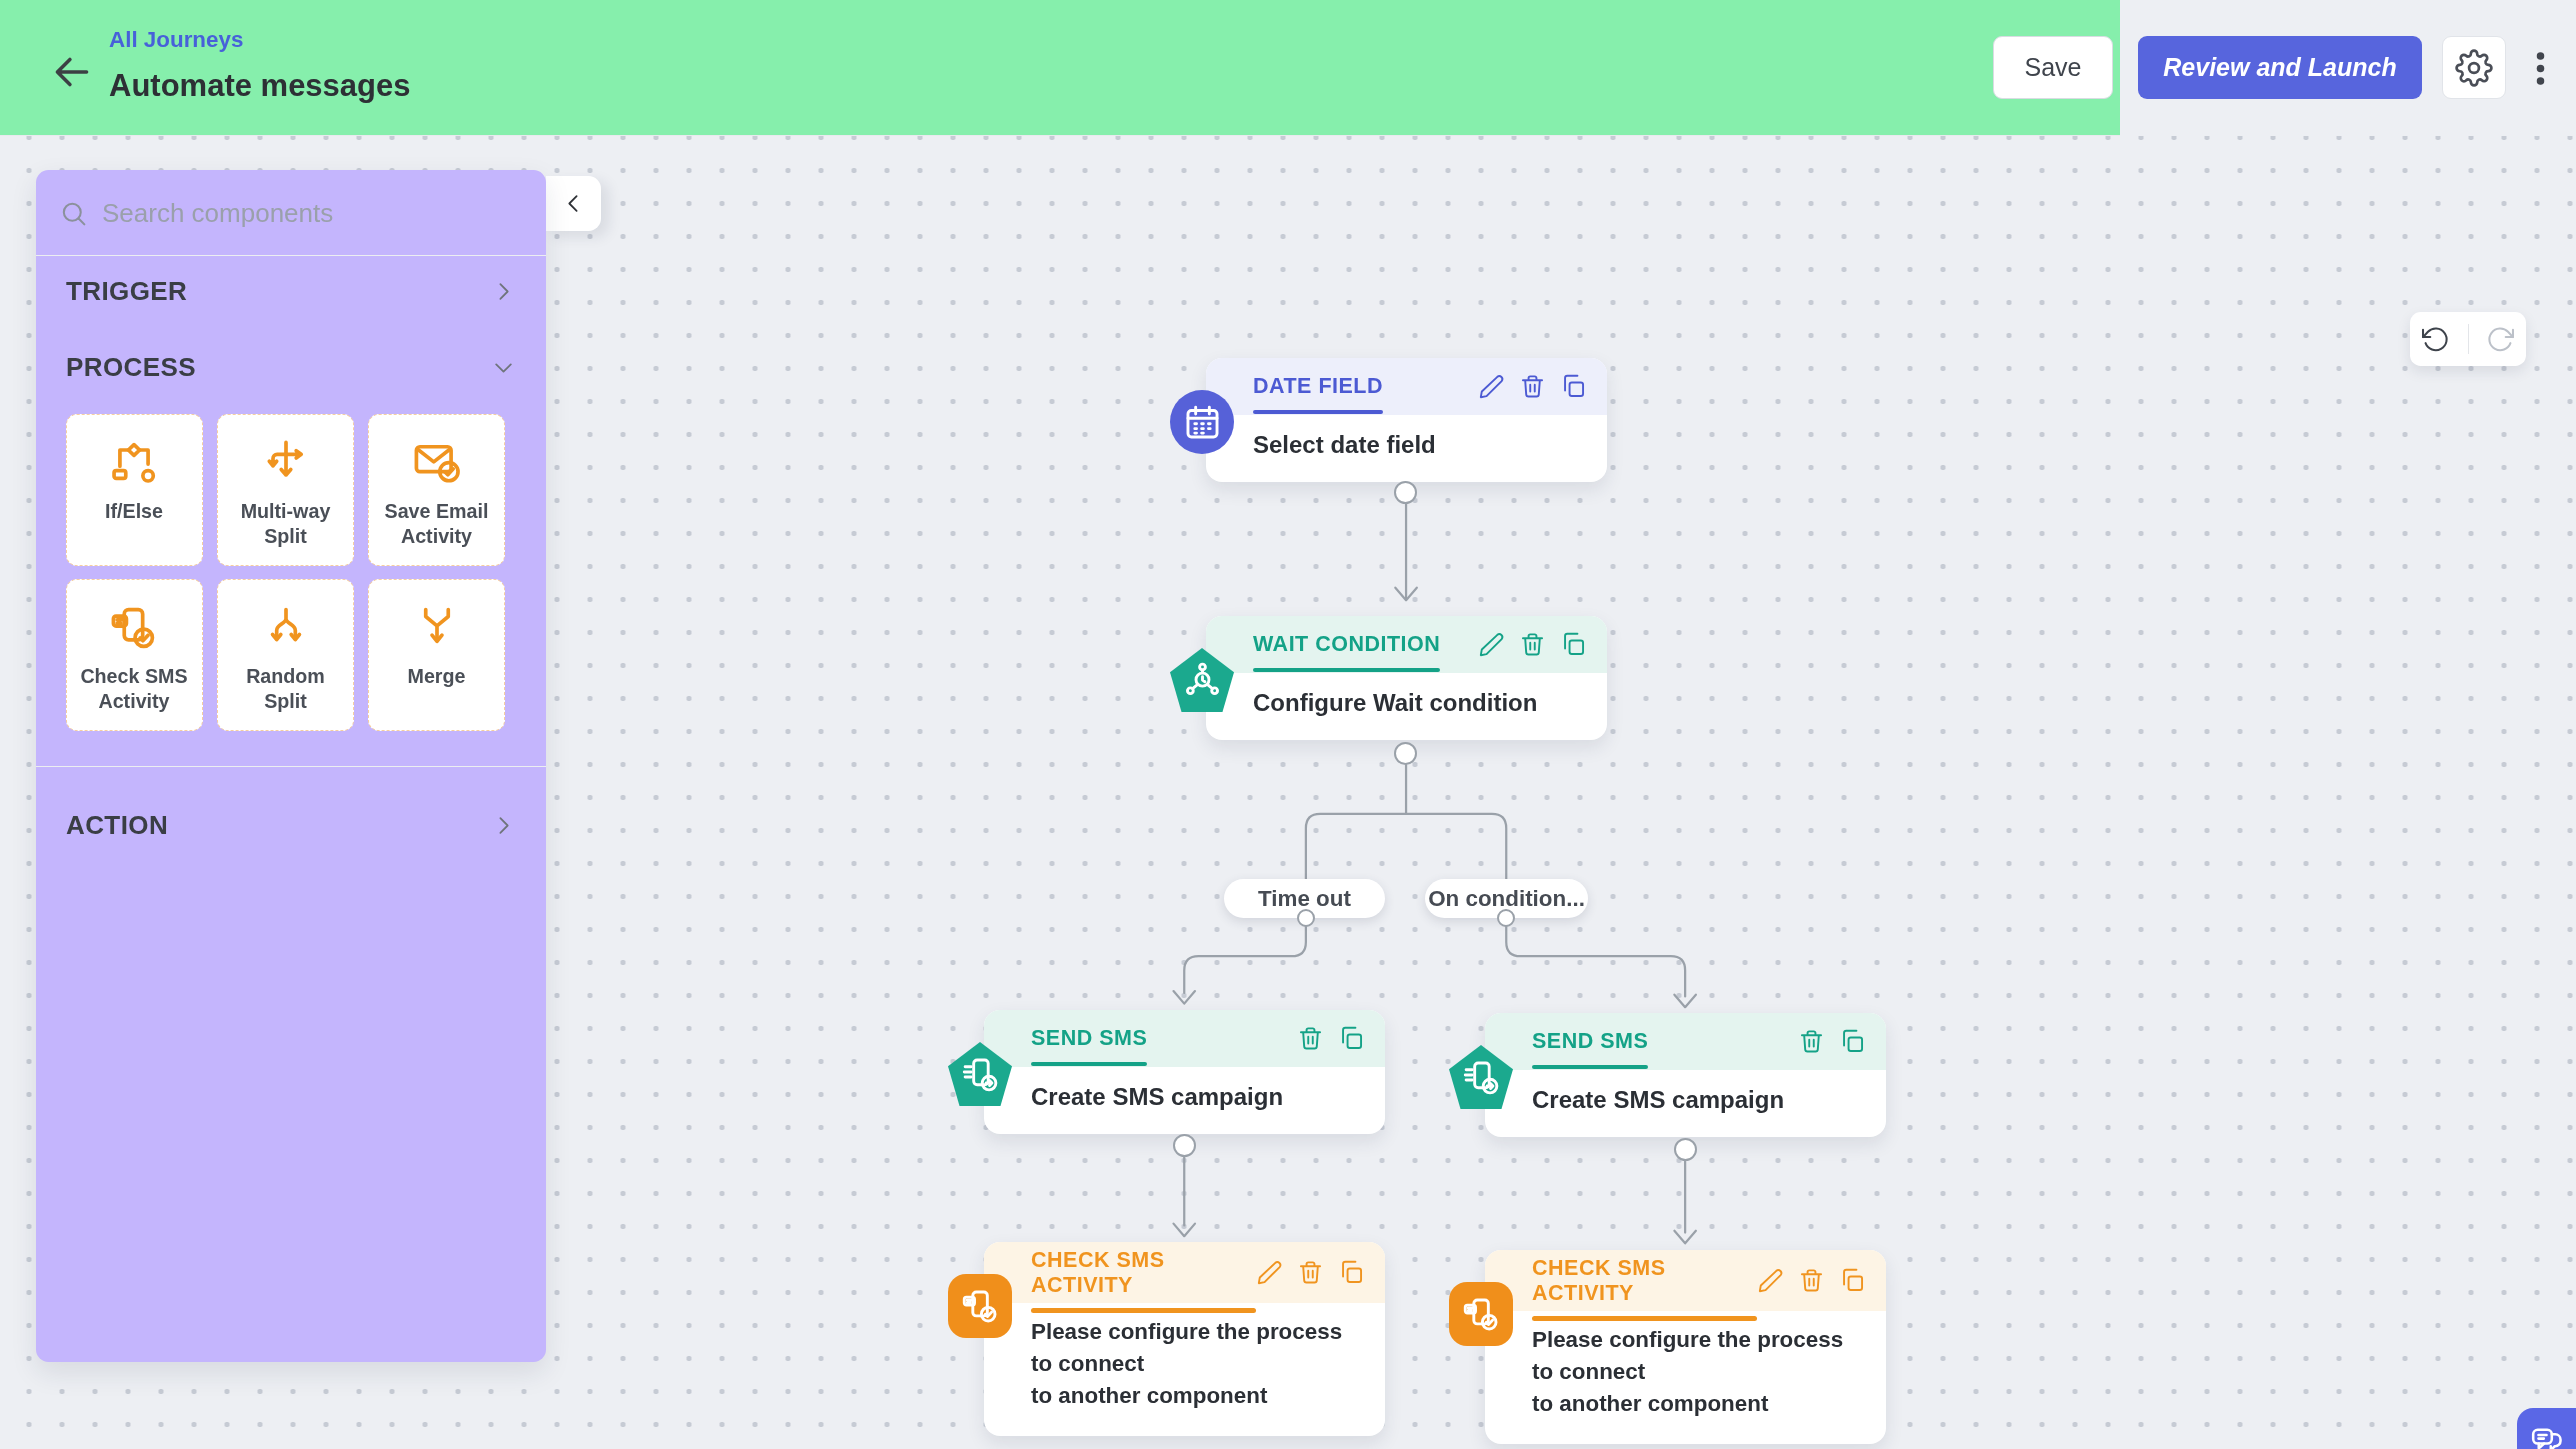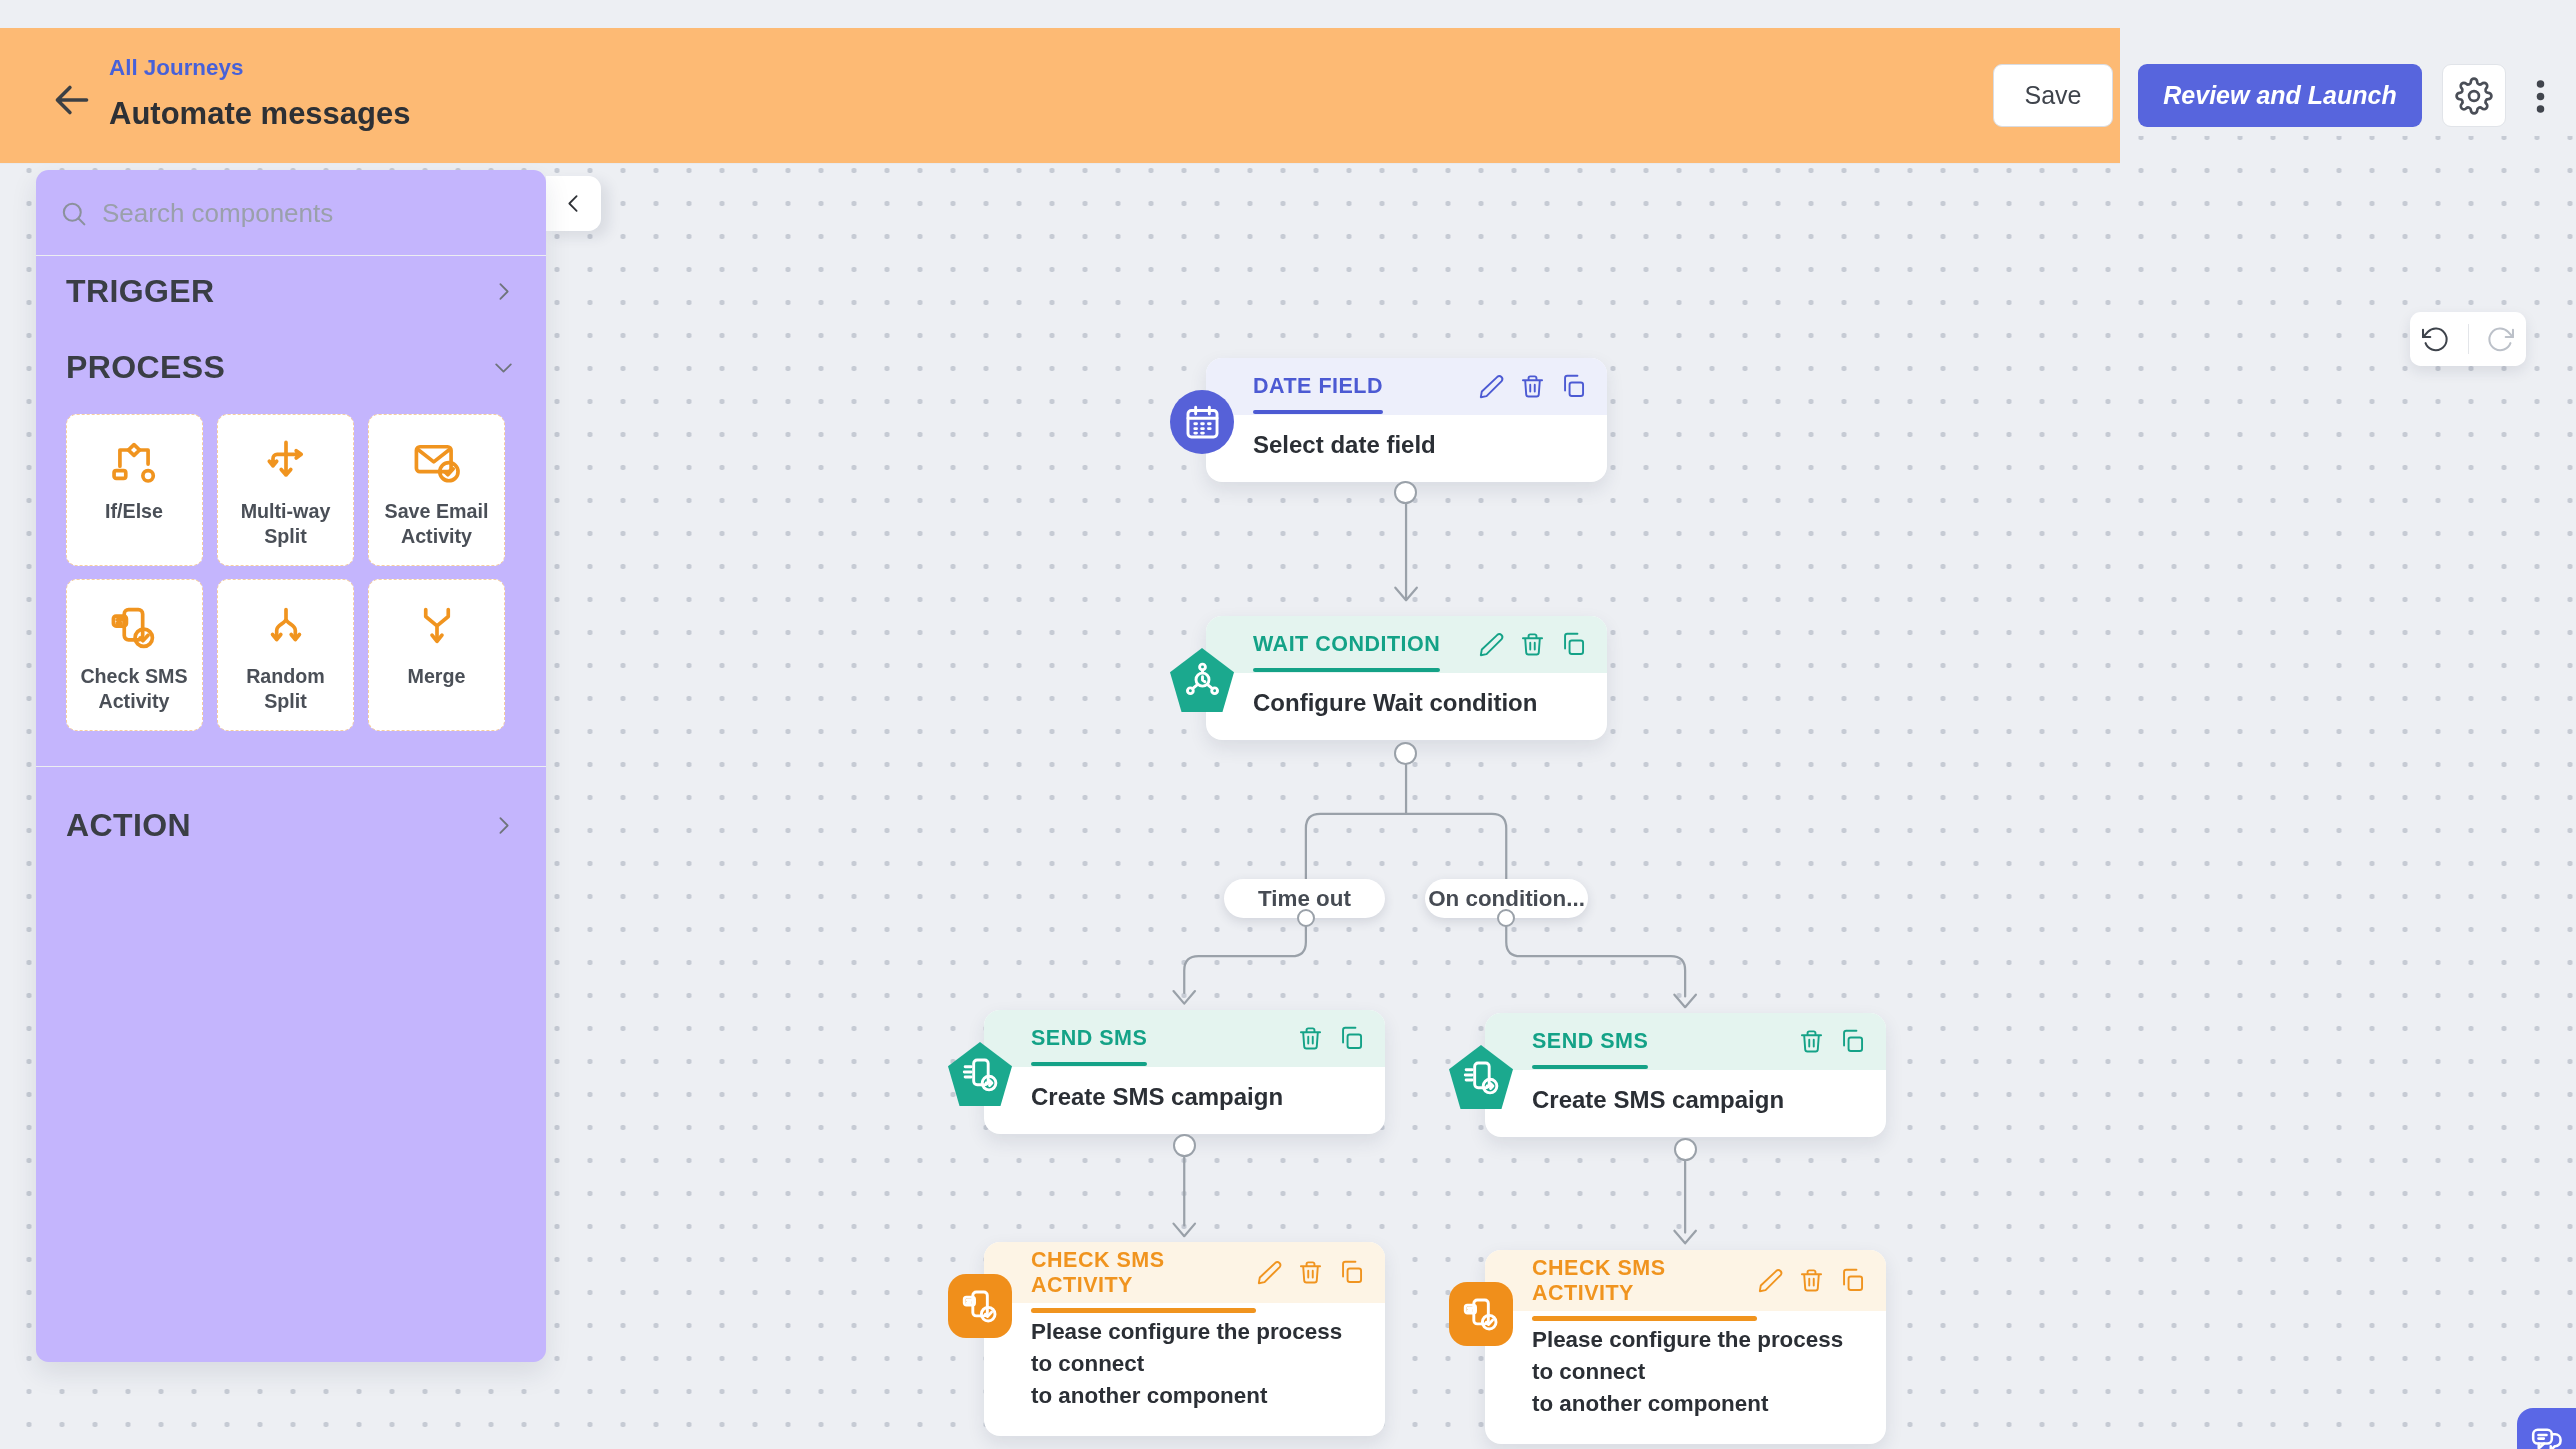--- a/index.html
+++ b/index.html
@@ -2,21 +2,21 @@
 <html style="--indigo: #5765DD; --indigo-deep: #4C5AD3; --indigo-bg: #EDEFFB; --indigo-badge: #5661D8; --teal: #14A287; --teal-bg: #E4F4EF; --teal-badge: #1BA98E; --orange: #F0941F; --orange-bg: #FDF4E5; --orange-badge: #F08F1B; --tile-border: #F6CFA0; --link: #4761D9; --canvas: #EDEFF3; --dot: #C6CBD4; --line: #9AA1A9; --ink: #2E3237; --muted: #9AA0AB; --header-border: #E8EAEE;font-size:14.3px"><head>
 <meta charset="utf-8">
 <style>
   :root{ --indigo:#5765DD; }
   *{ box-sizing:border-box; margin:0; padding:0; }
   html,body{ width:2576px; height:1449px; overflow:hidden;
     font-family:"Liberation Sans", sans-serif; color:var(--ink); background:var(--canvas); }
 
   
   .app-header{ position:absolute; left:0; top:0; width:2120px; height:136px;
-    background:#fdba74; border-bottom:0.9px solid var(--header-border); z-index:8;margin-top:28px; }
+    background:#86efac; border-bottom:0.9px solid var(--header-border); z-index:8; }
   .back-btn{ position:absolute; left:47px; top:47px; width:50px; height:50px; color:#3C4044; cursor:pointer; }
   .crumb{ position:absolute; left:109px; top:27px; font-size:22.4px; font-weight:600; color:var(--link); cursor:pointer; }
   .page-title{ position:absolute; left:109px; top:68px; font-size:31px; font-weight:700; color:#2D3035; }
   .btn{ position:absolute; top:36px; height:63px; border-radius:9px; font-size:25px;
     display:flex; align-items:center; justify-content:center; cursor:pointer; }
   .btn-save{ left:1993px; width:120px; background:#fff; border:0.9px solid #D9DCE2; color:#3F444C; }
   .btn-review{ left:2138px; width:284px; background:var(--indigo); color:#fff; font-weight:600; border:none;font-style:italic; }
   .btn-gear{ left:2442px; width:64px; background:#fff; border:0.9px solid #E1E4E9; color:#4A4E57; }
   .btn-gear .ic{ width:38px; height:38px; }
   .kebab{ position:absolute; left:2519px; top:47px; width:43px; height:43px; color:#41454D; cursor:pointer; }
@@ -64,21 +64,21 @@
   .sidebar{ position:absolute; left:36px; top:170px; width:510px; height:1192px; background:#c4b5fd;
     border-radius:12.5px; box-shadow:0 10.7px 27px rgba(25,35,65,.10); z-index:6; }
   .search-row{ position:absolute; left:0; top:0; width:100%; height:85px; }
   .search-row .ic{ position:absolute; left:23px; top:29px; width:29px; height:29px; color:#8B919C; }
   .search-input{ position:absolute; left:66px; top:16px; width:411px; height:54px; border:none; outline:none;
     font-size:26px; color:#2E3237; font-family:"Liberation Sans", sans-serif; background:transparent; }
   .search-input::placeholder{ color:var(--muted); }
   .side-divider{ position:absolute; left:0; width:100%; height:0.9px; background:#ECEEF1; }
   .section-row{ position:absolute; left:0; width:100%; height:54px; padding:0 30px; display:flex;
     align-items:center; cursor:pointer; }
-  .section-label{ font-size:32px; font-weight:600; color:#3A3E45; letter-spacing:0.4px; }
+  .section-label{ font-size:26px; font-weight:600; color:#3A3E45; letter-spacing:0.4px; }
   .section-chevron{ margin-left:auto; width:25px; height:25px; color:#6F747C; }
   .tile{ position:absolute; width:137px; height:152px; border:1.8px dashed var(--tile-border);
     border-radius:10.7px; background:#fff; cursor:grab; display:flex; flex-direction:column;
     align-items:center; padding-top:21.5px; gap:10.7px; }
   .tile .ic{ width:52px; height:52px; color:var(--orange); }
   .tile-label{ font-size:19.7px; font-weight:600; color:#4A4F57; text-align:center; line-height:1.25; padding:0 5.4px; }
 
   .collapse-tab{ position:absolute; left:546px; top:176px; width:55px; height:55px; background:#fff;
     border-radius:0 12.5px 12.5px 0; box-shadow:7.2px 5.4px 14.3px rgba(25,35,65,.10); z-index:5;
     display:flex; align-items:center; justify-content:center; color:#2F3237; cursor:pointer; }

